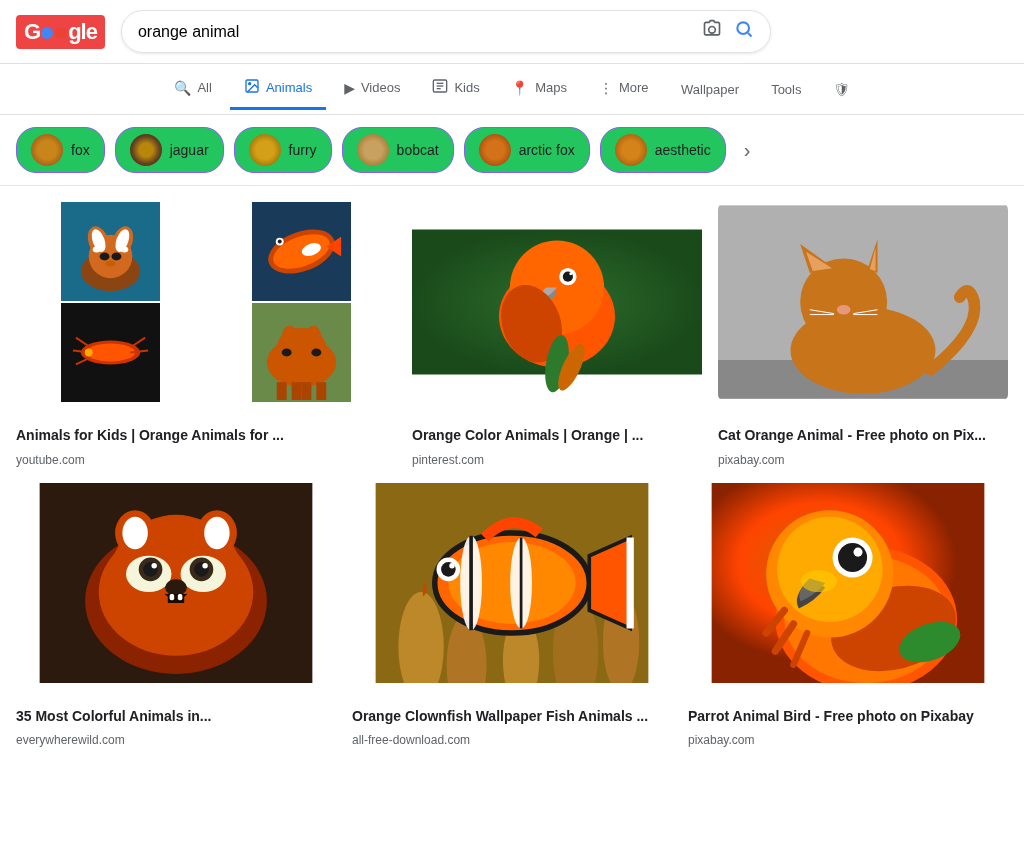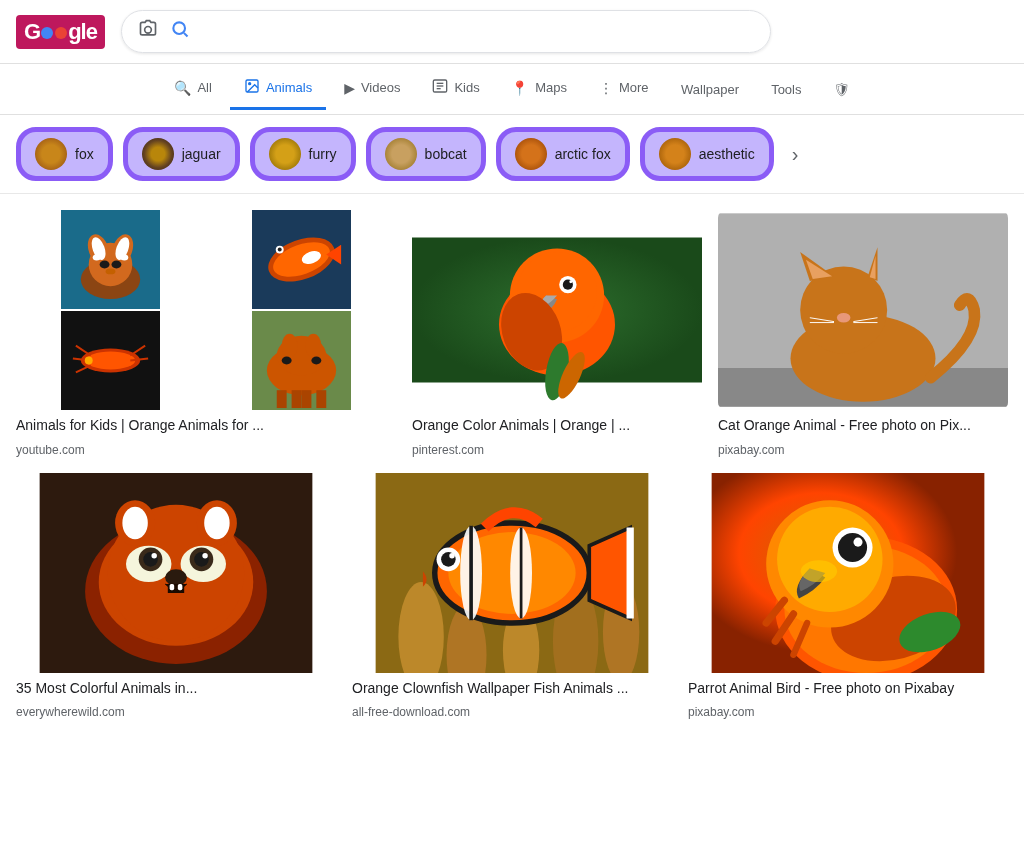--- a/index.html
+++ b/index.html
@@ -1,52 +1,52 @@
 <!DOCTYPE html>
 <html><head>
   <meta charset="utf-8">
   <style>
     * { margin: 0; padding: 0; box-sizing: border-box; }
     body { font-family: Arial, sans-serif; background: #fff; color: #202124; }
 
     
     .header { display: flex; align-items: center; padding: 10px 16px; gap: 16px; border-bottom: 1px solid #e0e0e0; }
-    .logo-box { background: #be185d; border-radius: 4px; padding: 4px 8px; display: flex; align-items: center; }
+    .logo-box { background: #ef4444; border-radius: 4px; padding: 4px 8px; display: flex; align-items: center; }
     .logo-text { color: #fff; font-size: 22px; font-weight: bold; letter-spacing: -1px; }
 
     .search-bar { display: flex; align-items: center; border: 1px solid #dfe1e5; border-radius: 24px; padding: 8px 16px; flex: 1; max-width: 650px; box-shadow: 0 1px 3px rgba(0,0,0,0.1); }
     .search-input { border: none; outline: none; font-size: 16px; flex: 1; }
     .search-icons { display: flex; align-items: center; gap: 12px; }
     .camera-icon, .search-icon-btn { cursor: pointer; color: #4285f4; font-size: 18px; }
 
     
     .nav-tabs { display: flex; align-items: center; padding: 4px 160px; border-bottom: 1px solid #e0e0e0; gap: 4px; }
     .nav-tab { display: flex; align-items: center; gap: 6px; padding: 10px 14px; font-size: 13px; color: #5f6368; cursor: pointer; border-bottom: 3px solid transparent; text-decoration: none; }
     .nav-tab.active { color: #1a73e8; border-bottom: 3px solid #1a73e8; }
     .nav-tab-icon { font-size: 14px; }
     .nav-settings { margin-left: auto; font-size: 13px; color: #5f6368; cursor: pointer; padding: 10px 14px; }
     .nav-tools { font-size: 13px; color: #5f6368; cursor: pointer; padding: 10px 14px; }
     .nav-safesearch { font-size: 13px; color: #5f6368; cursor: pointer; padding: 10px 14px; }
 
     
     .filter-bar { display: flex; align-items: center; padding: 12px 16px; gap: 10px; overflow: hidden; border-bottom: 1px solid #e8e8e8; }
-    .filter-chip { display: flex; align-items: center; gap: 8px; padding: 6px 14px; border-radius: 20px; border: 5px solid #8b5cf6; cursor: pointer; background: #c4b5fd; font-size: 14px; color: #202124; white-space: nowrap; }
+    .filter-chip { display: flex; align-items: center; gap: 8px; padding: 6px 14px; border-radius: 20px; border: 1px solid #8b5cf6; cursor: pointer; background: #22c55e; font-size: 14px; color: #202124; white-space: nowrap; }
     .chip-thumbnail { width: 32px; height: 32px; border-radius: 50%; object-fit: cover; overflow: hidden; }
     .chip-img-fox { background: radial-gradient(circle, #c8861a 40%, #8b4513 100%); }
     .chip-img-jaguar { background: radial-gradient(circle, #b8860b 30%, #654321 60%, #2d1a0e 100%); }
     .chip-img-bobcat { background: radial-gradient(circle, #c8a060 40%, #8b6914 100%); }
     .chip-img-furry { background: radial-gradient(circle, #d4a017 40%, #7a5c00 100%); }
     .chip-img-arctic { background: radial-gradient(circle, #d4721a 40%, #8b3a00 100%); }
     .chip-img-aesthetic { background: radial-gradient(circle, #d4821a 40%, #8b4c00 100%); }
     .chip-arrow { margin-left: 4px; font-size: 20px; color: #5f6368; cursor: pointer; padding: 4px; }
 
     
     .image-grid { padding: 16px; display: grid; grid-template-columns: 380px 1fr 1fr; gap: 16px; }
     .image-card { cursor: pointer; }
-    .card-title { font-size: 14px; color: #202124; margin-top: 6px; line-height: 1.4; overflow: hidden; text-overflow: ellipsis; white-space: nowrap; }
+    .card-title { font-size: 14px; color: #202124; margin-top: 24px; line-height: 1.4; overflow: hidden; text-overflow: ellipsis; white-space: nowrap; font-weight: bold; }
     .card-source { font-size: 12px; color: #5f6368; margin-top: 7px; }
 
     
     .collage { display: grid; grid-template-columns: 1fr 1fr; grid-template-rows: 1fr 1fr; gap: 2px; width: 100%; height: 200px; border-radius: 8px; overflow: hidden; }
     .collage-cell { overflow: hidden; }
 
     
     .single-img { width: 100%; height: 200px; border-radius: 8px; overflow: hidden; }
 
     .second-row { display: grid; grid-template-columns: 1fr 1fr 1fr; gap: 16px; padding: 0 16px 16px 16px; }
@@ -59,20 +59,21 @@
 
 <div class="header">
 
   <div class="logo-box">
     <span class="logo-text">
       G<span style="display:inline-block;width:12px;height:12px;background:#4285f4;border-radius:50%;vertical-align:middle;margin:0 1px;"></span><span style="display:inline-block;width:12px;height:12px;background:#ea4335;border-radius:50%;vertical-align:middle;margin:0 1px;"></span>gle
     </span>
   </div>
 
   <div class="search-bar">
+    <input class="search-input" type="text" value="orange animal" style="">
     <div class="search-icons">
       <span class="camera-icon" title="Search by image">
         <svg width="20" height="20" viewBox="0 0 24 24" fill="none" stroke="#5f6368" stroke-width="2">
           <circle cx="12" cy="13" r="4"></circle>
           <path d="M8.5 4H5a2 2 0 0 0-2 2v11a2 2 0 0 0 2 2h14a2 2 0 0 0 2-2V6a2 2 0 0 0-2-2h-3.5l-1.5-2h-4z"></path>
         </svg>
       </span>
       <span class="search-icon-btn">
         <svg width="20" height="20" viewBox="0 0 24 24" fill="none" stroke="#4285f4" stroke-width="2.5">
           <circle cx="11" cy="11" r="7"></circle>

